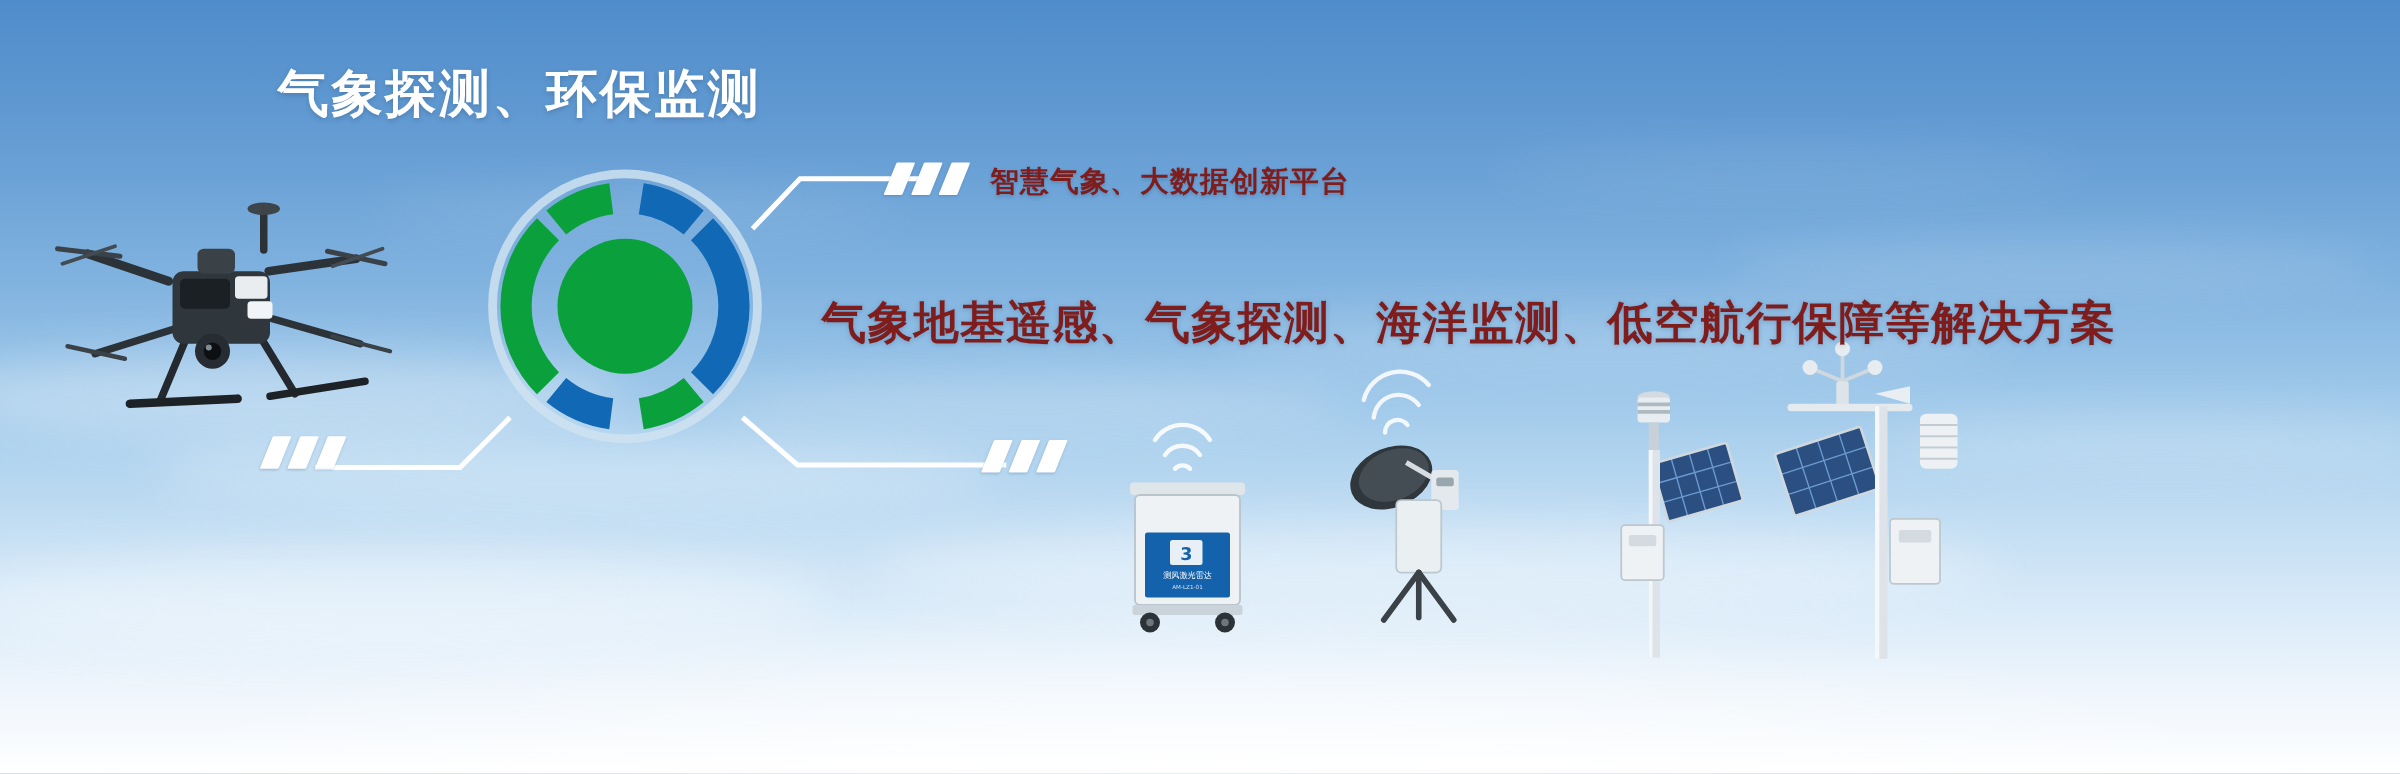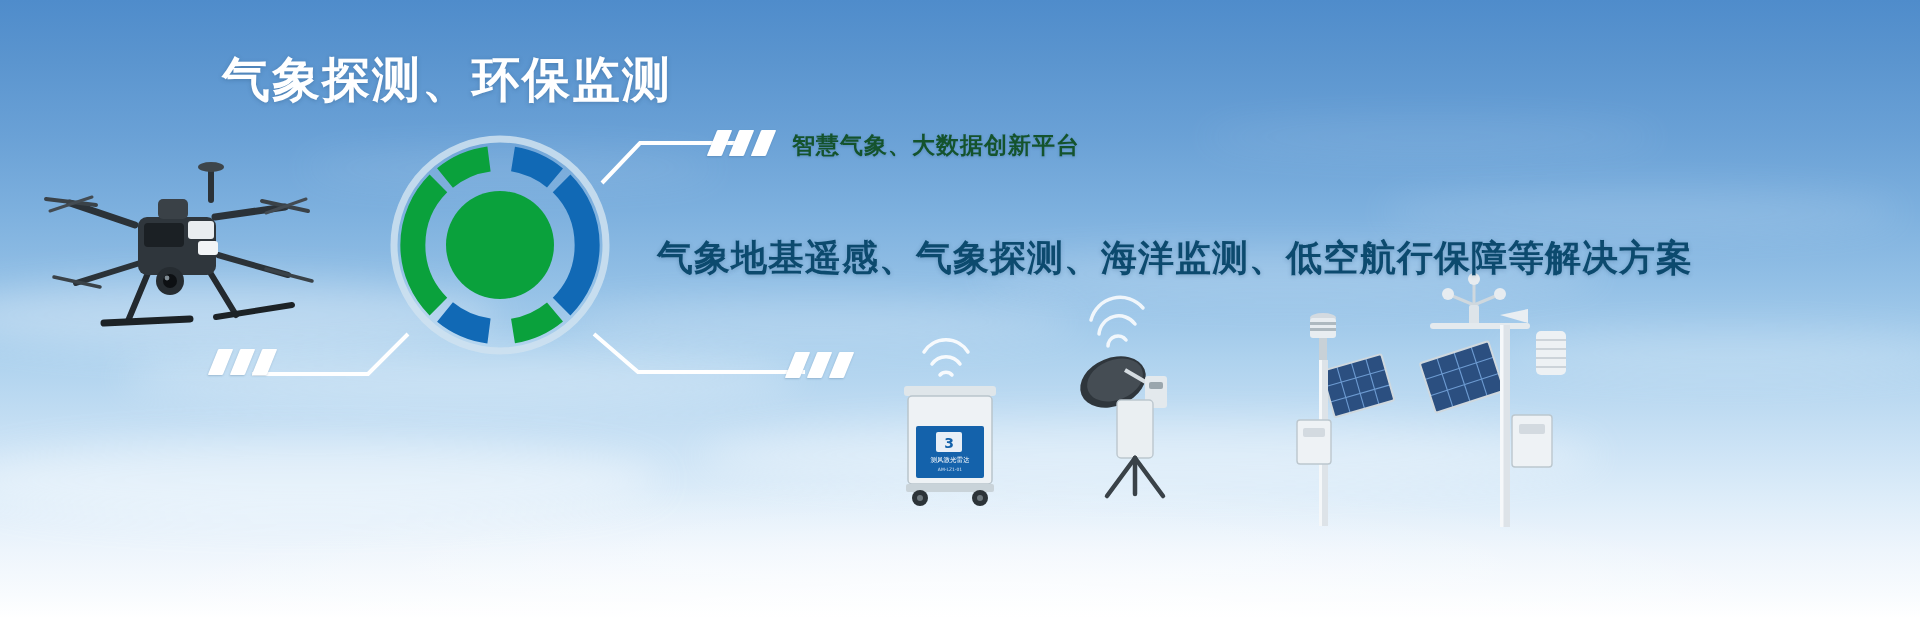--- a/index.html
+++ b/index.html
@@ -40,32 +40,32 @@
   .c6{left:700px;top:420px;width:900px;height:70px;opacity:.6;}
   .c7{left:-40px;top:440px;width:700px;height:80px;opacity:.65;}
   .c8{left:300px;top:150px;width:420px;height:36px;opacity:.16;}
   .c9{left:1200px;top:120px;width:460px;height:34px;opacity:.14;}
   .c10{left:1500px;top:330px;width:460px;height:46px;opacity:.3;}
 
   
   .cjk{font-family:"DejaVu Sans","Liberation Sans",sans-serif;}
   #title{
     position:absolute;left:222px;top:48px;
-    font-size:48px;font-weight:bold;color:#ffffff;letter-spacing:2px;
+    font-size:41px;font-weight:bold;color:#ffffff;letter-spacing:2px;
     text-shadow:0 1px 4px rgba(40,80,120,.35);
     white-space:nowrap;
   }
   #callout-top-text{
     position:absolute;left:792px;top:130px;
-    font-size:23px;font-weight:bold;color:#14532d;letter-spacing:1px;
+    font-size:23px;font-weight:bold;color:#7f1d1d;letter-spacing:1px;
     text-shadow:0 1px 3px rgba(40,80,120,.3);white-space:nowrap;
   }
   #main-text{
     position:absolute;left:657px;top:234px;
-    font-size:36px;font-weight:bold;color:#0c4a6e;letter-spacing:1px;
+    font-size:36px;font-weight:bold;color:#7f1d1d;letter-spacing:1px;
     text-shadow:0 1px 4px rgba(40,80,120,.3);white-space:nowrap;
   }
   #callout-bottom-text{
     position:absolute;left:350px;top:422px;
     font-size:22px;font-weight:bold;color:#1669bb;letter-spacing:1px;
     white-space:nowrap;
   }
 
   
   #donut{position:absolute;left:385px;top:130px;width:230px;height:230px;}

